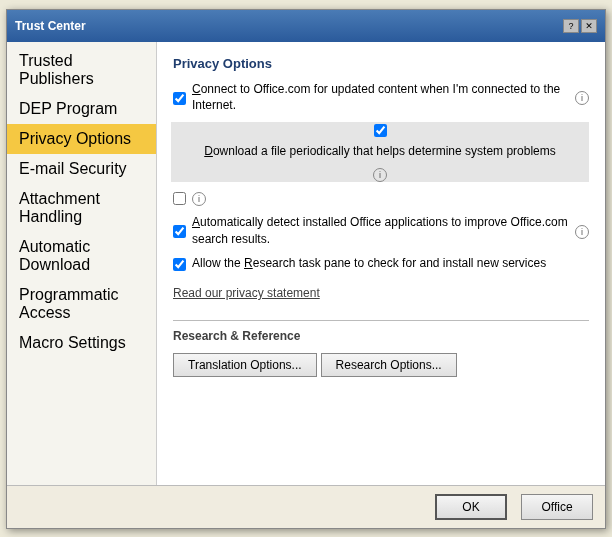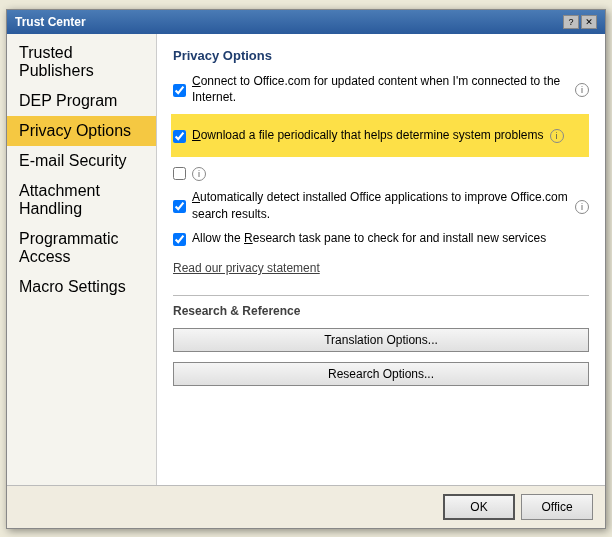--- a/index.html
+++ b/index.html
@@ -19,23 +19,23 @@
       height: 520px;
       background: #f0ece0;
       border: 1px solid #888;
       box-shadow: 2px 2px 8px rgba(0,0,0,0.4);
       display: flex;
       flex-direction: column;
     }
     .title-bar {
       background: linear-gradient(to bottom, #4a7bb5 0%, #2a5a9b 100%);
       color: white;
-      padding: 5px 8px;
-      display: flex;
-      align-items: flex-start;
+      padding: 16px 8px;
+      display: flex;
+      align-items: center;
       justify-content: space-between;
       height: 24px;
       flex-shrink: 0;
     }
     .title-bar-text {
       font-size: 12px;
       font-weight: bold;
     }
     .title-bar-buttons {
       display: flex;
@@ -87,23 +87,24 @@
       color: #1f3d6e;
       margin-bottom: 10px;
     }
     .checkbox-row {
       display: flex;
       align-items: center;
       margin-bottom: 8px;
       gap: 6px;
     }
     .checkbox-row.highlighted {
-      background: #fde047;
-      padding: 13px 2px;
+      background: #e5e5e5;
+      padding: 0 2px;
       margin-left: -2px;
+      flex-direction: column;
     }
     .checkbox-row input[type="checkbox"] {
       margin-top: 2px;
       flex-shrink: 0;
       width: 13px;
       height: 13px;
     }
     .checkbox-label {
       font-size: 12px;
       line-height: 1.4;
@@ -150,30 +151,30 @@
       background: linear-gradient(to bottom, #f5f5f5 0%, #e0e0e0 100%);
       border: 1px solid #888;
       padding: 4px 14px;
       font-size: 12px;
       cursor: pointer;
       margin-bottom: 6px;
       min-width: 120px;
     }
     .btn-row {
       display: flex;
-      flex-direction: column;
+      flex-direction: row;
       gap: 4px;
     }
     .dialog-footer {
       background: #f0ece0;
       border-top: 1px solid #bbb;
       padding: 8px 12px;
       display: flex;
       justify-content: flex-end;
-      gap: 6px;
+      gap: 14px;
       flex-shrink: 0;
     }
     .footer-btn {
       min-width: 72px;
       padding: 4px 16px;
       font-size: 12px;
       cursor: pointer;
       background: linear-gradient(to bottom, #f5f5f5 0%, #dcdcdc 100%);
       border: 1px solid #888;
     }
@@ -193,20 +194,21 @@
     </div>
   </div>
 
   <div class="dialog-content">
     <div class="sidebar">
       <div class="sidebar-item">Trusted Publishers</div>
       <div class="sidebar-item">DEP Program</div>
       <div class="sidebar-item active">Privacy Options</div>
       <div class="sidebar-item">E-mail Security</div>
       <div class="sidebar-item">Attachment Handling</div>
+      <div class="sidebar-item">Automatic Download</div>
       <div class="sidebar-item">Programmatic Access</div>
       <div class="sidebar-item">Macro Settings</div>
     </div>
 
     <div class="main-panel">
       <div class="section-title">Privacy Options</div>
 
       
       <div class="checkbox-row">
         <input type="checkbox" checked="" style="">

